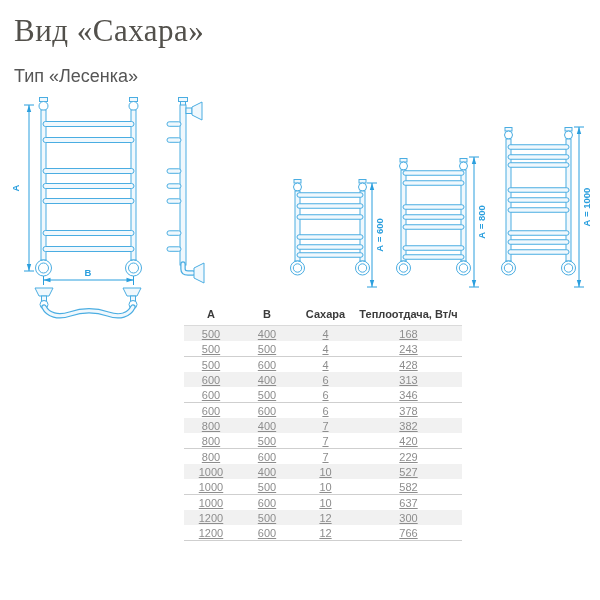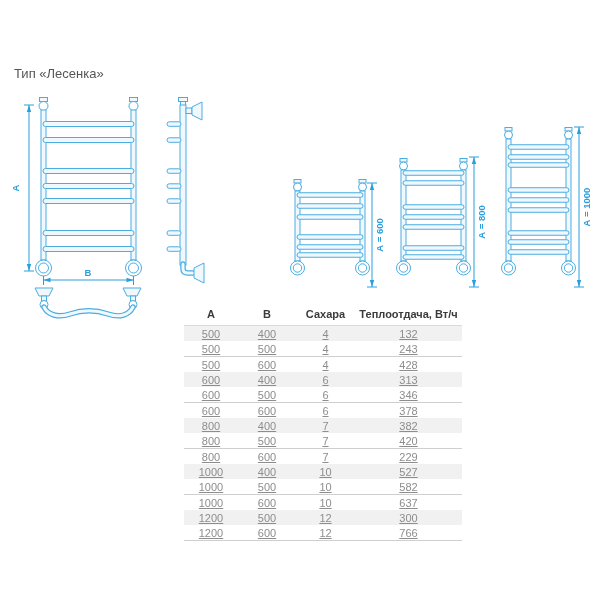--- a/index.html
+++ b/index.html
@@ -1,20 +1,20 @@
 <!DOCTYPE html>
 <html><head>
 <meta charset="utf-8">
 <style>
   html,body { margin:0; padding:0; background:#ffffff; }
   .page { position:relative; width:600px; height:600px; background:#ffffff; overflow:hidden;
           font-family:"Liberation Sans", sans-serif; }
   .title { position:absolute; left:14px; top:13px; font-family:"Liberation Serif", serif;
            font-size:31px; font-weight:400; color:#52504b; letter-spacing:0.5px; }
-  .subtitle { position:absolute; left:14px; top:66px; font-size:13px; color:#565656; }
+  .subtitle { position:absolute; left:14px; top:66px; font-size:18px; color:#565656; }
 
   svg.drawing { position:absolute; overflow:visible; }
   .pipe  { fill:#f0f8fd; stroke:#4aade2; stroke-width:1; }
   .ring  { fill:#ffffff; stroke:#4aade2; stroke-width:1; }
   .tube-outer { stroke:#4aade2; stroke-width:5.5; fill:none; stroke-linecap:round; }
   .tube-inner { stroke:#f0f8fd; stroke-width:3;   fill:none; stroke-linecap:round; }
   .dim   { stroke:#2b9fde; stroke-width:1; fill:none; }
   .dim-arrow { fill:#2b9fde; }
   .dim-label { fill:#2b9fde; font-size:9.5px; font-weight:bold;
                font-family:"Liberation Sans", sans-serif; }
@@ -26,20 +26,21 @@
   .spec-table td { color:#8d8d8d; height:15px; text-align:center; vertical-align:middle; padding:0;text-decoration:underline; }
   .spec-table tr.shaded td { background:#f1f1f1; }
   .spec-table tr.sep td { border-top:1px solid #cfcfcf; }
   .spec-table tbody tr:last-child td { border-bottom:1px solid #cfcfcf; }
 </style>
 </head>
 <body>
 
 <div class="page">
 
+  <div class="title">Вид «Сахара»</div>
   <div class="subtitle">Тип «Лесенка»</div>
 
   <svg class="drawing" style="left:8px; top:92px;" width="230" height="246" viewBox="0 0 230 246">
 
     <g>
       <line class="dim" x1="21" y1="13" x2="21" y2="179"></line>
       <line class="dim" x1="16" y1="13" x2="26" y2="13"></line>
       <line class="dim" x1="16" y1="179" x2="26" y2="179"></line>
       <polygon class="dim-arrow" points="21,13 18.8,20 23.2,20"></polygon>
       <polygon class="dim-arrow" points="21,179 18.8,172 23.2,172"></polygon>
@@ -227,21 +228,21 @@
         <th>Сахара</th>
         <th>Теплоотдача, Вт/ч</th>
       </tr>
     </thead>
     <tbody>
 
         <tr class="shaded">
           <td>500</td>
           <td>400</td>
           <td>4</td>
-          <td>132</td>
+          <td>168</td>
         </tr>
 
         <tr>
           <td>500</td>
           <td>500</td>
           <td>4</td>
           <td>243</td>
         </tr>
 
         <tr class="sep">

